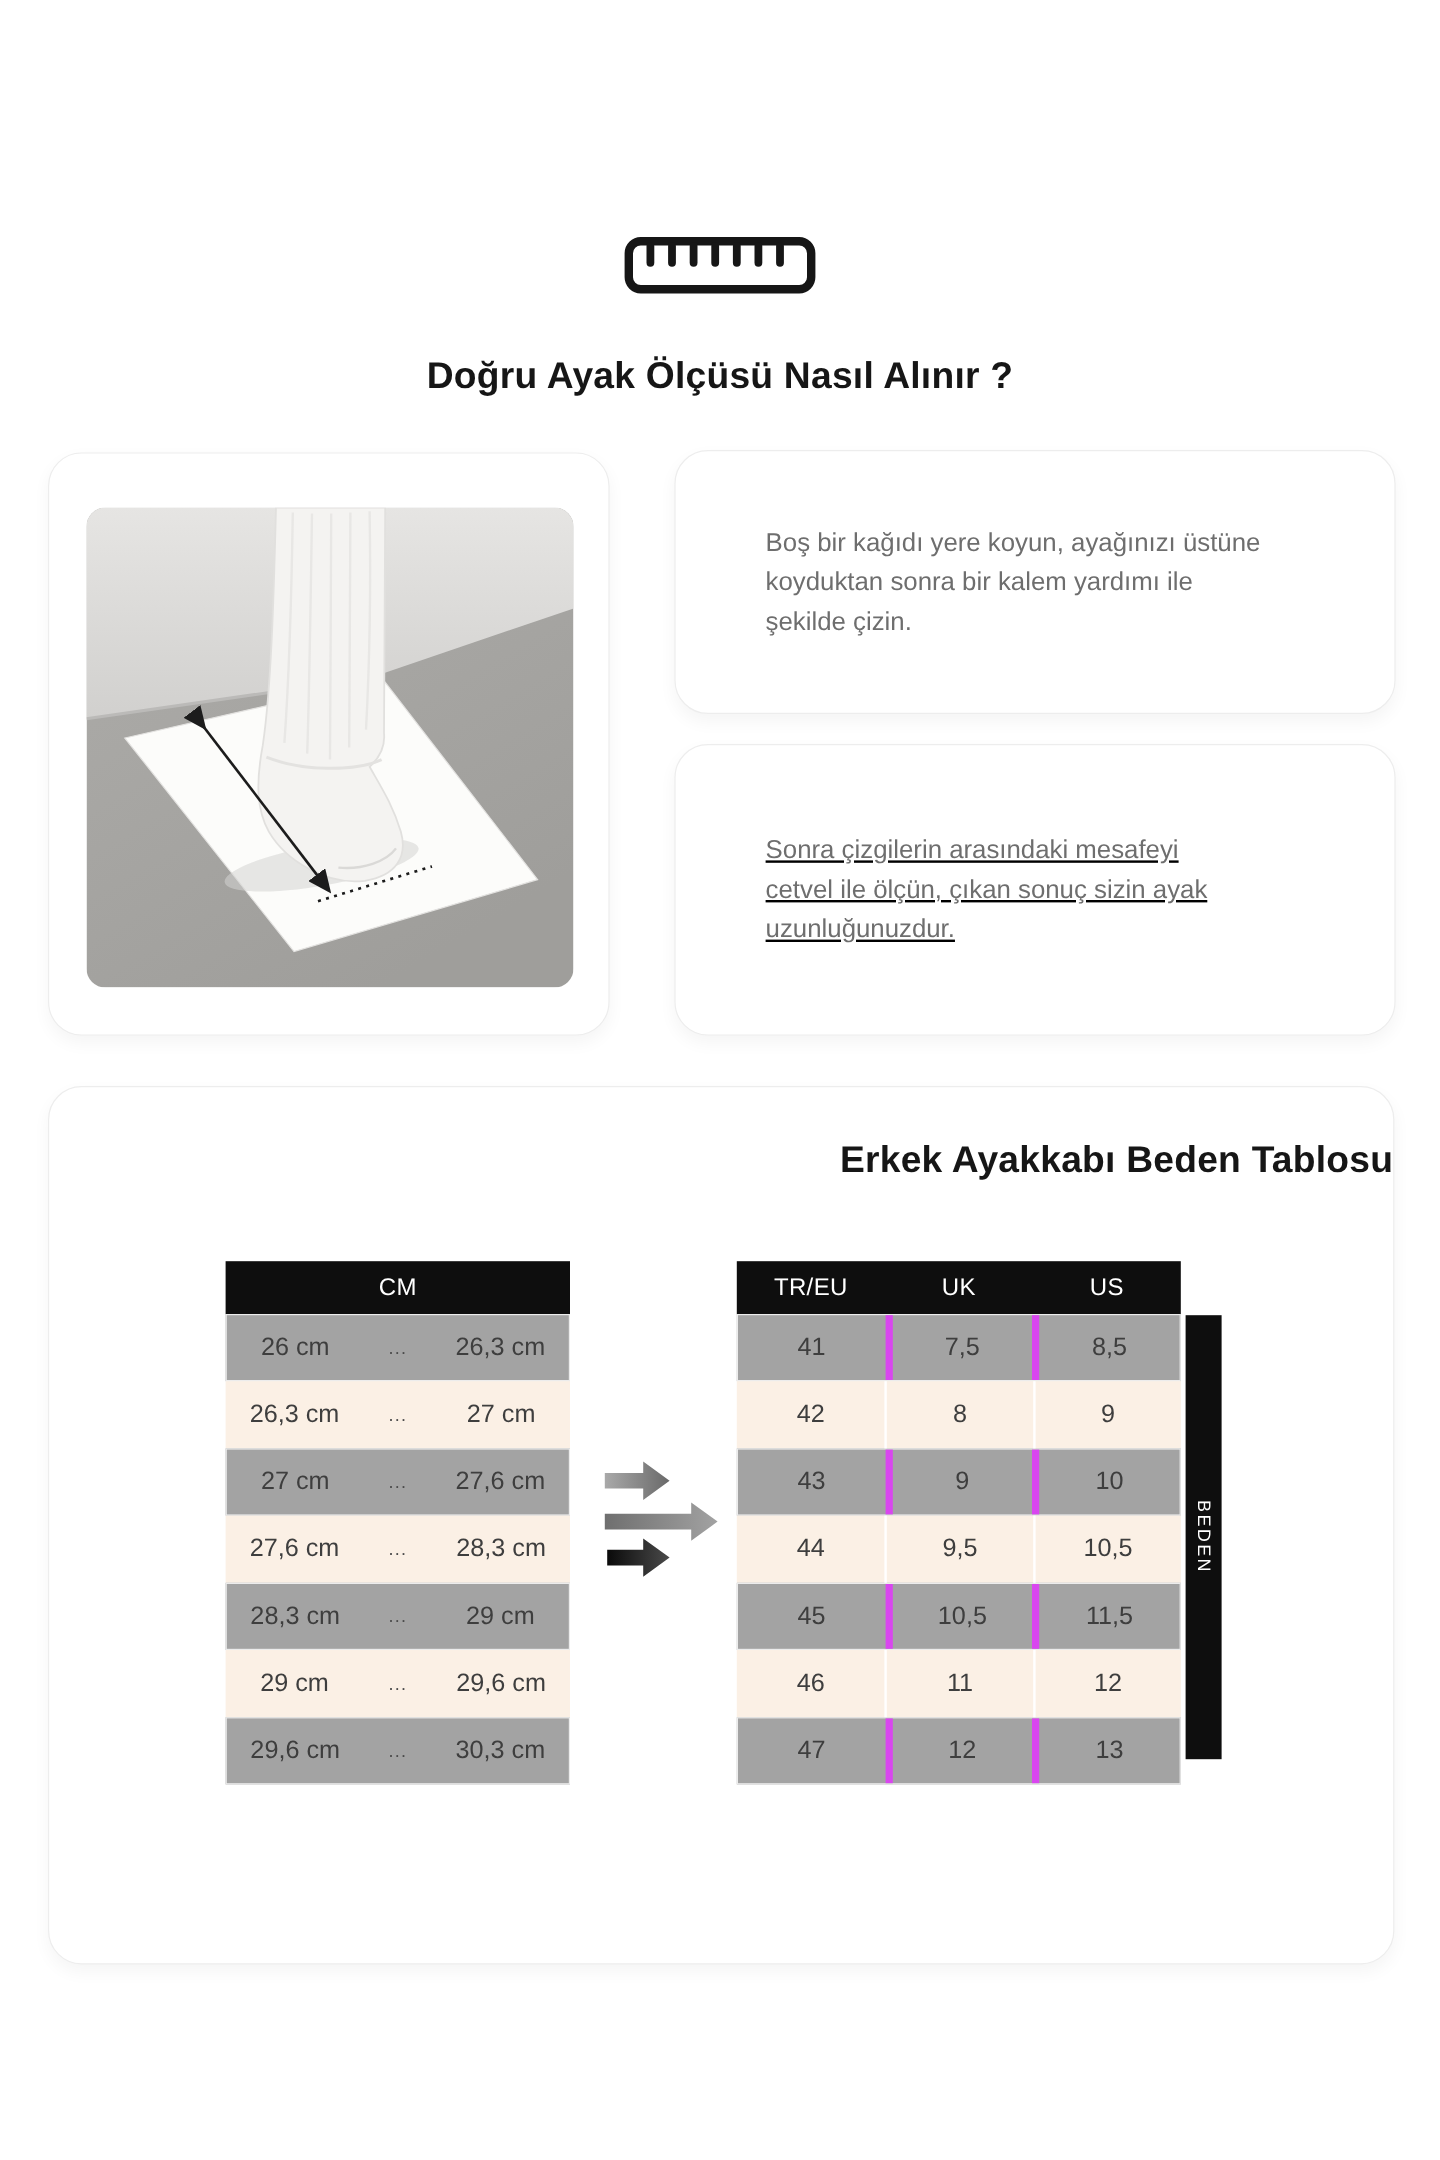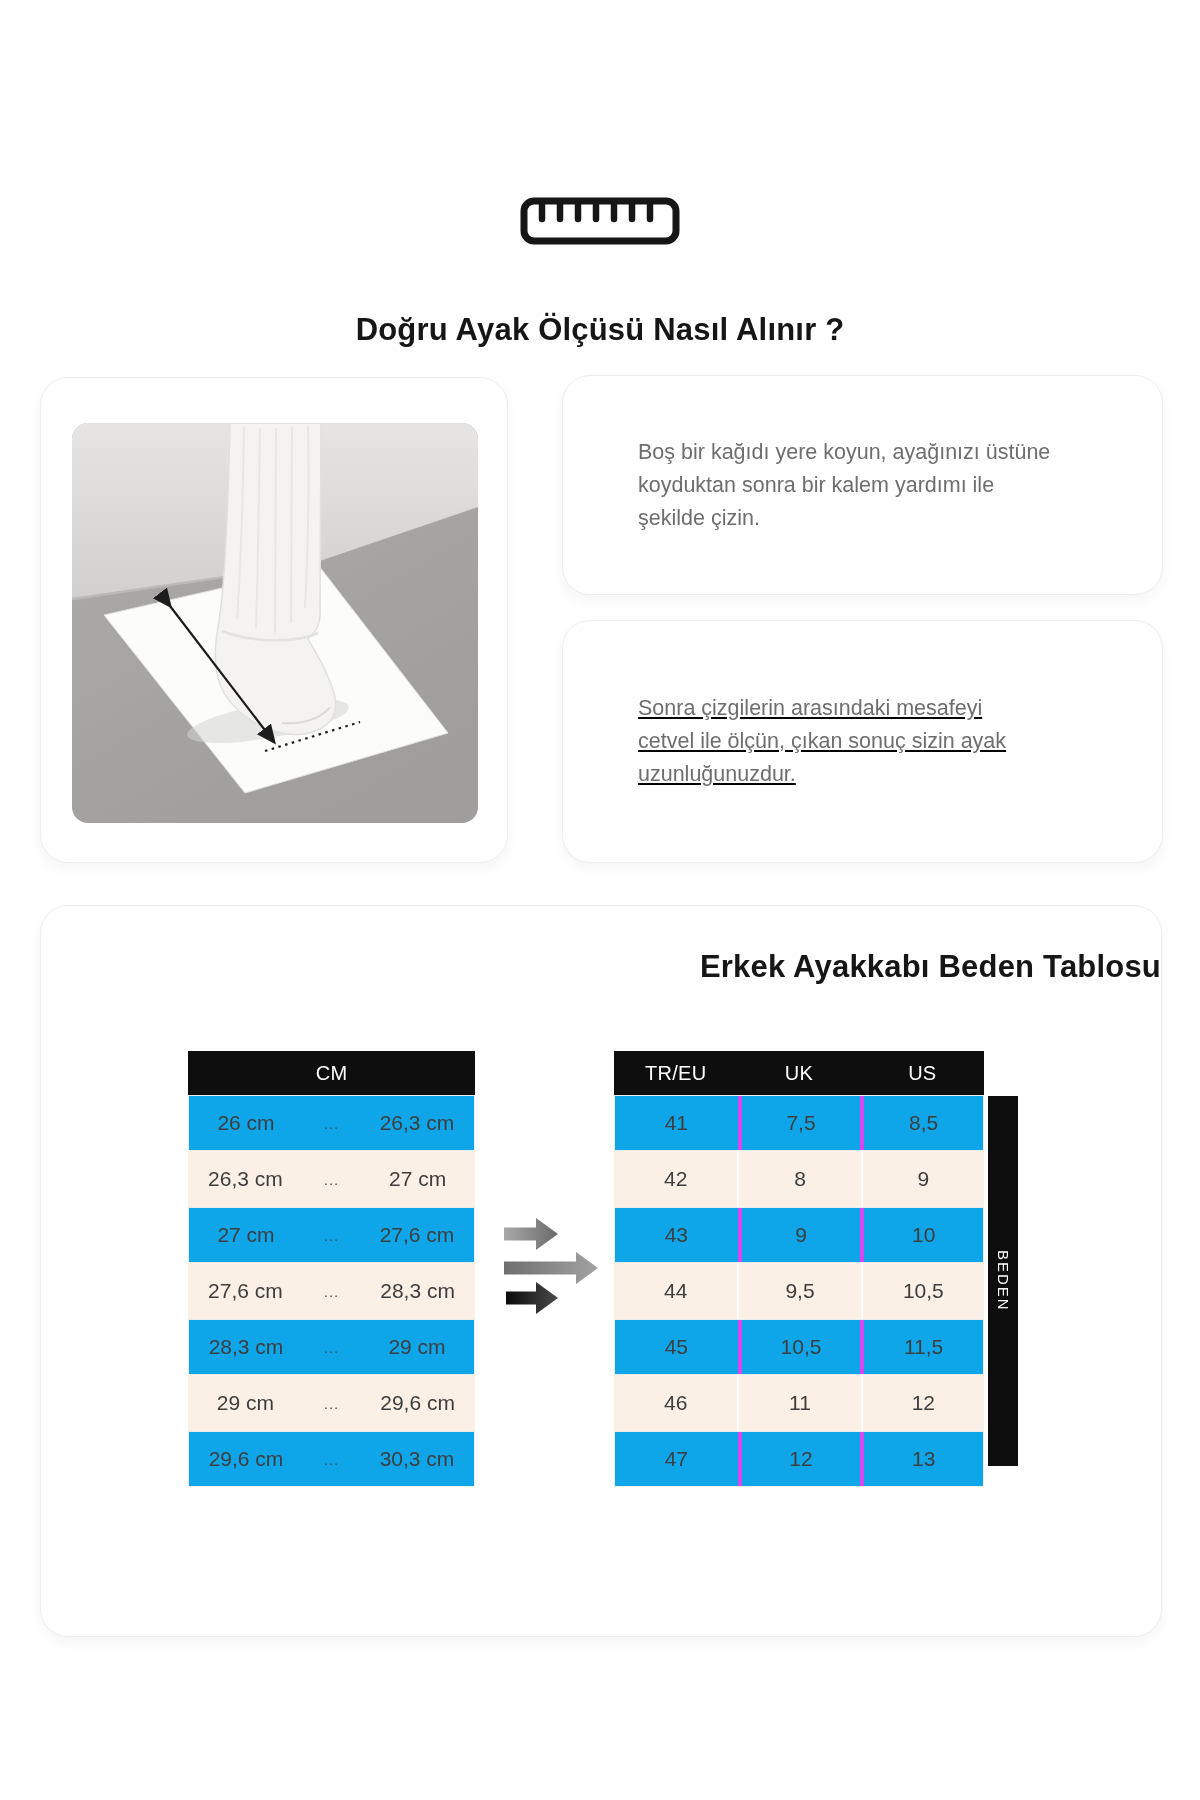--- a/index.html
+++ b/index.html
@@ -4,21 +4,21 @@
 <style>
   html,body{margin:0;padding:0;background:#ffffff;}
   body{font-family:"Liberation Sans",sans-serif;}
   #page{position:relative;width:1200px;height:1800px;background:#fff;overflow:hidden;}
 
   .card{position:absolute;background:#fff;border:1px solid #ededed;border-radius:28px;
         box-shadow:0 6px 14px rgba(0,0,0,0.045);box-sizing:border-box;padding-left:40px;}
 
   #ruler-wrap{position:absolute;left:520px;top:197px;width:160px;height:48px;}
 
-  #page-title{position:absolute;left:0;top:312px;width:1200px;margin:0;text-align:center;
+  #page-title{position:absolute;left:0;top:295px;width:1200px;margin:0;text-align:center;
               font-size:31px;font-weight:700;color:#161616;letter-spacing:0.2px;}
 
   #photo-card{left:40px;top:377px;width:468px;height:486px;}
   #foot-photo{position:absolute;left:31px;top:45px;width:406px;height:400px;border-radius:16px;overflow:hidden;}
 
   .instr-card{display:flex;align-items:center;}
   #instr-card-1{left:562px;top:375px;width:601px;height:220px;}
   #instr-card-2{left:562px;top:620px;width:601px;height:243px;text-decoration:underline;}
   .instr-text{padding-left:35px;font-size:21.5px;line-height:33px;color:#6e6e6e;}
 
@@ -28,30 +28,30 @@
 
   .tbl{position:absolute;top:145px;}
   #cm-table{left:147px;width:287px;}
   #size-table{left:573px;width:370px;}
 
   .tbl-header{height:44px;background:#0e0e0e;color:#ffffff;display:flex;align-items:center;
               font-size:20px;font-weight:500;letter-spacing:0.3px;}
   .tbl-header .hcell{flex:1;text-align:center;}
 
   .trow{height:56px;display:flex;align-items:stretch;box-sizing:border-box;
-        font-size:21px;color:#3e3e3e;background:#0ea5e9;}
+        font-size:21px;color:#3e3e3e;background:#a3a3a3;}
   .trow.white{border:1px solid #ececec;}
   .trow.cream{background:#fbf0e5;border:none;}
 
   .trow .cell{display:flex;align-items:center;justify-content:center;box-sizing:border-box;}
   #cm-table .cell.from{width:40%;}
   #cm-table .cell.sep{width:20%;font-size:15px;color:#4b4b4b;letter-spacing:1px;}
   #cm-table .cell.to{width:40%;}
   #size-table .cell{width:33.333%;}
-  #size-table .trow.white .cell + .cell{border-left:4px solid #d946ef;}
+  #size-table .trow.white .cell + .cell{border-left:6px solid #d946ef;}
   #size-table .trow.cream .cell + .cell{border-left:2px solid #ffffff;}
 
   #beden-bar{position:absolute;left:947px;top:190px;width:30px;height:370px;background:#0e0e0e;
              color:#fff;display:flex;align-items:center;justify-content:center;
              writing-mode:vertical-rl;font-size:15px;font-weight:500;letter-spacing:2px;}
 
   #arrows{position:absolute;left:455px;top:305px;width:110px;height:110px;}
 </style>
 </head>
 <body>

